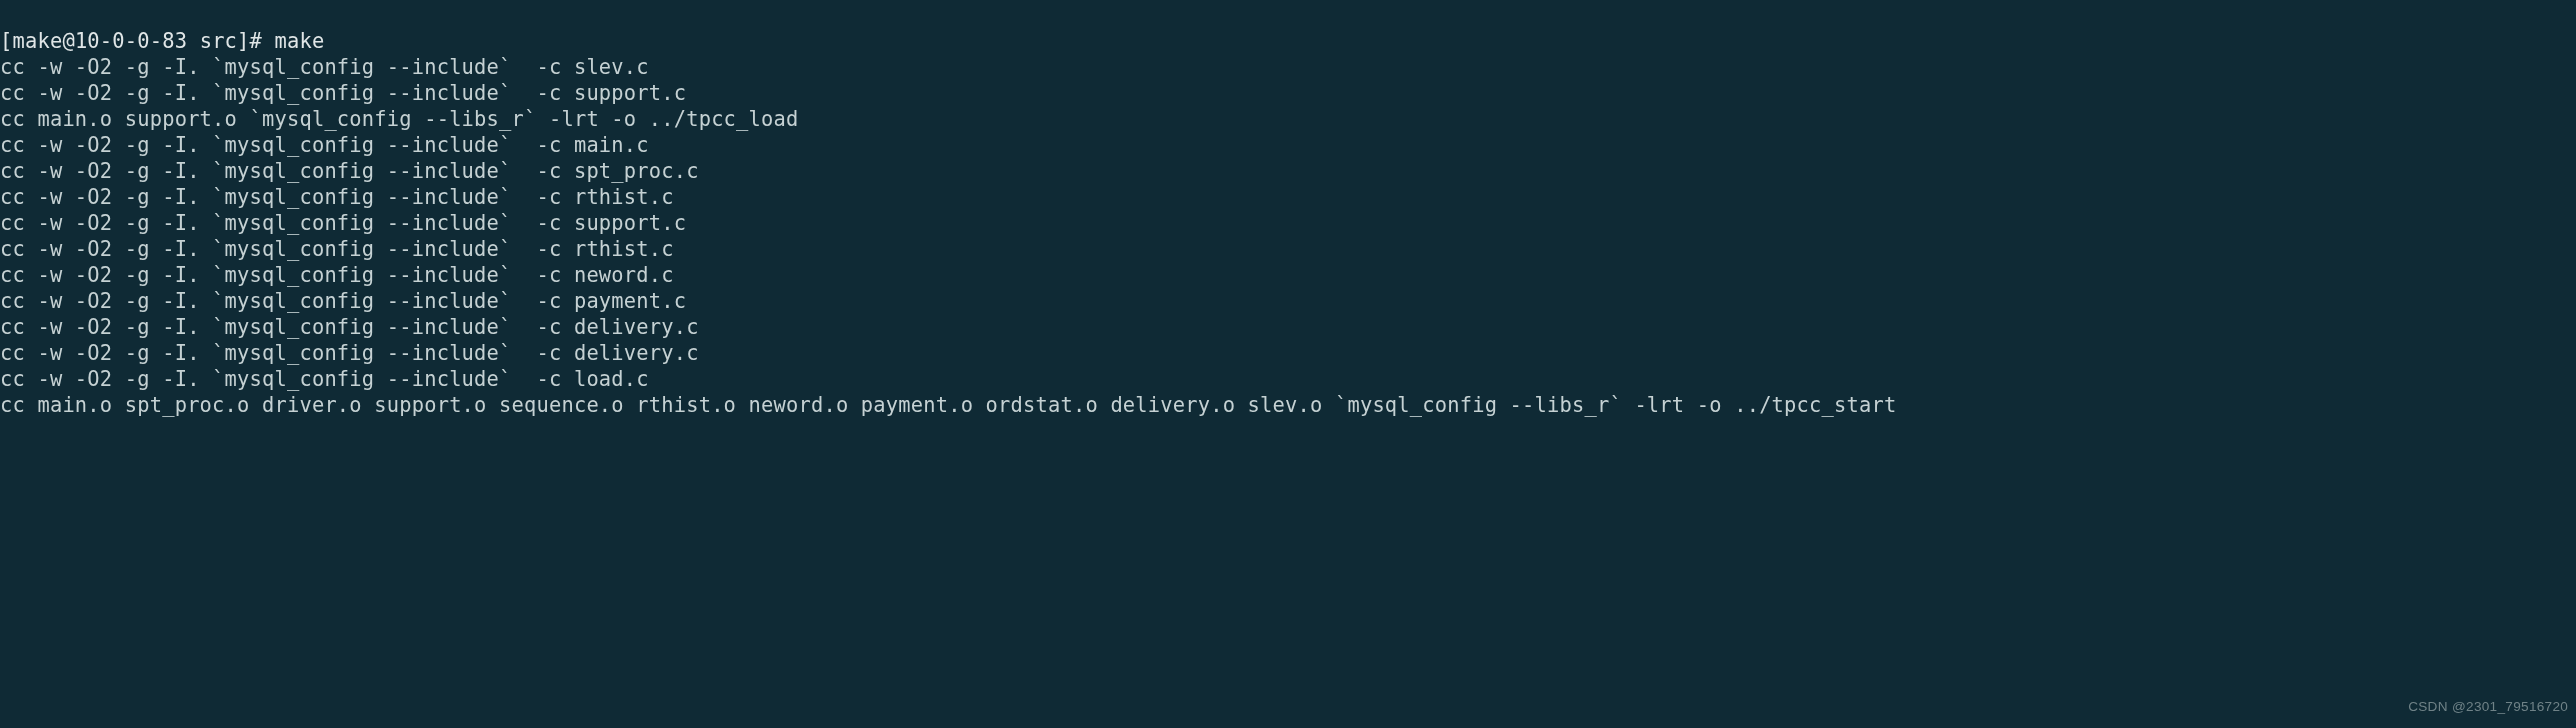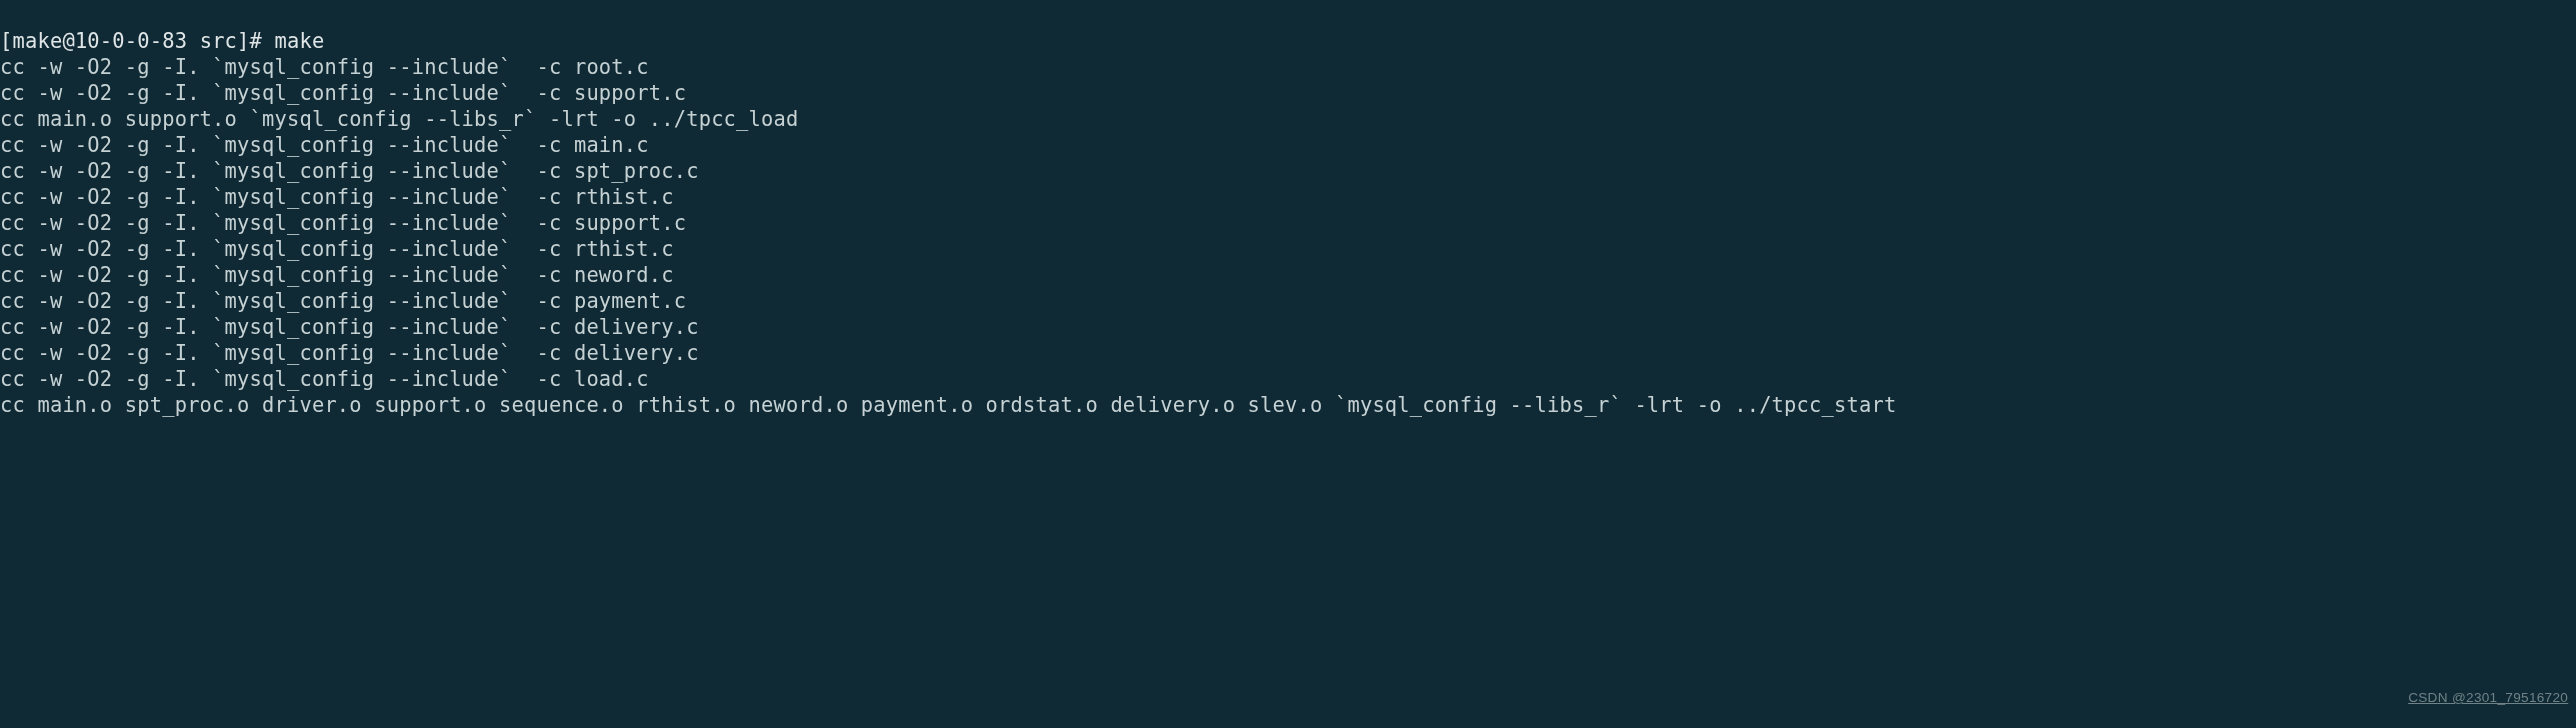--- a/index.html
+++ b/index.html
@@ -16,35 +16,34 @@
     padding-top: 1.9px;
   }
   .terminal {
     white-space: pre;
     letter-spacing: 0.2px;
   }
   .prompt-line { color: #e0e6e7; }
   .prompt-bracket { color: #e0e6e7; }
   .watermark {
     position: absolute;
-    bottom: 18px;
+    bottom: 9px;
     right: 7.8px;
     font-family: Arial, sans-serif;
     font-size: 13.6px;
     color: #6f8287;
     letter-spacing: 0.3px;
-    text-decoration: underline;
   }
 </style>
 </head>
 <body>
 
 <div class="terminal">
 <span class="prompt-line"><span class="prompt-bracket">[</span><span>make</span>@<span>10-0-0-83</span> <span>src</span><span class="prompt-bracket">]</span><span>#</span> <span>make</span></span>
-<span>cc -w -O2 -g -I. `mysql_config --include`  -c root.c</span>
+<span>cc -w -O2 -g -I. `mysql_config --include`  -c slev.c</span>
 <span>cc -w -O2 -g -I. `mysql_config --include`  -c support.c</span>
 <span>cc main.o support.o `mysql_config --libs_r` -lrt -o ../tpcc_load</span>
 <span>cc -w -O2 -g -I. `mysql_config --include`  -c main.c</span>
 <span>cc -w -O2 -g -I. `mysql_config --include`  -c spt_proc.c</span>
 <span>cc -w -O2 -g -I. `mysql_config --include`  -c rthist.c</span>
 <span>cc -w -O2 -g -I. `mysql_config --include`  -c support.c</span>
 <span>cc -w -O2 -g -I. `mysql_config --include`  -c rthist.c</span>
 <span>cc -w -O2 -g -I. `mysql_config --include`  -c neword.c</span>
 <span>cc -w -O2 -g -I. `mysql_config --include`  -c payment.c</span>
 <span>cc -w -O2 -g -I. `mysql_config --include`  -c delivery.c</span>

